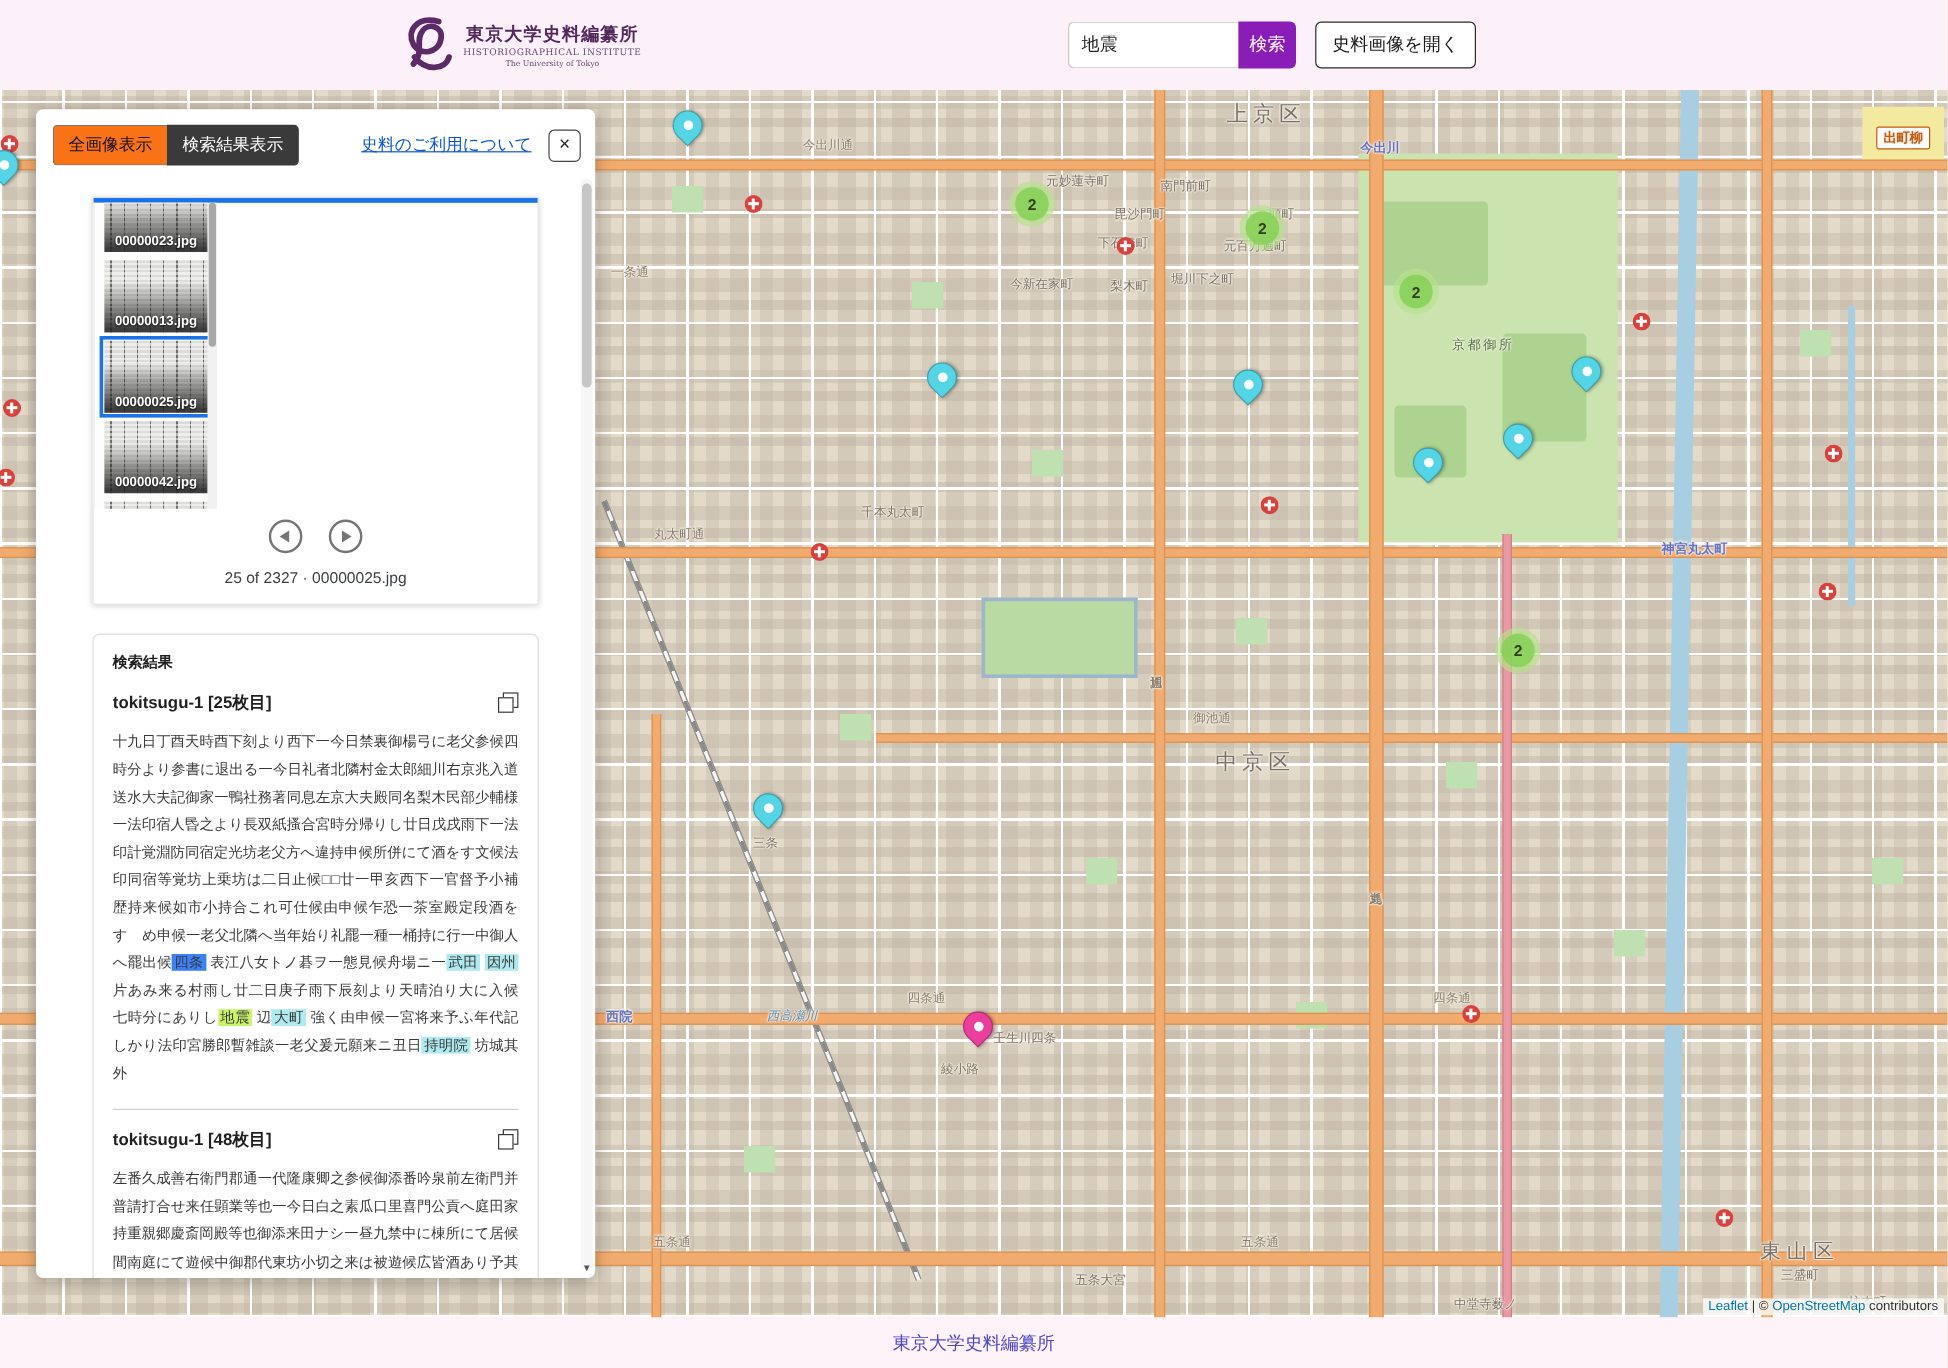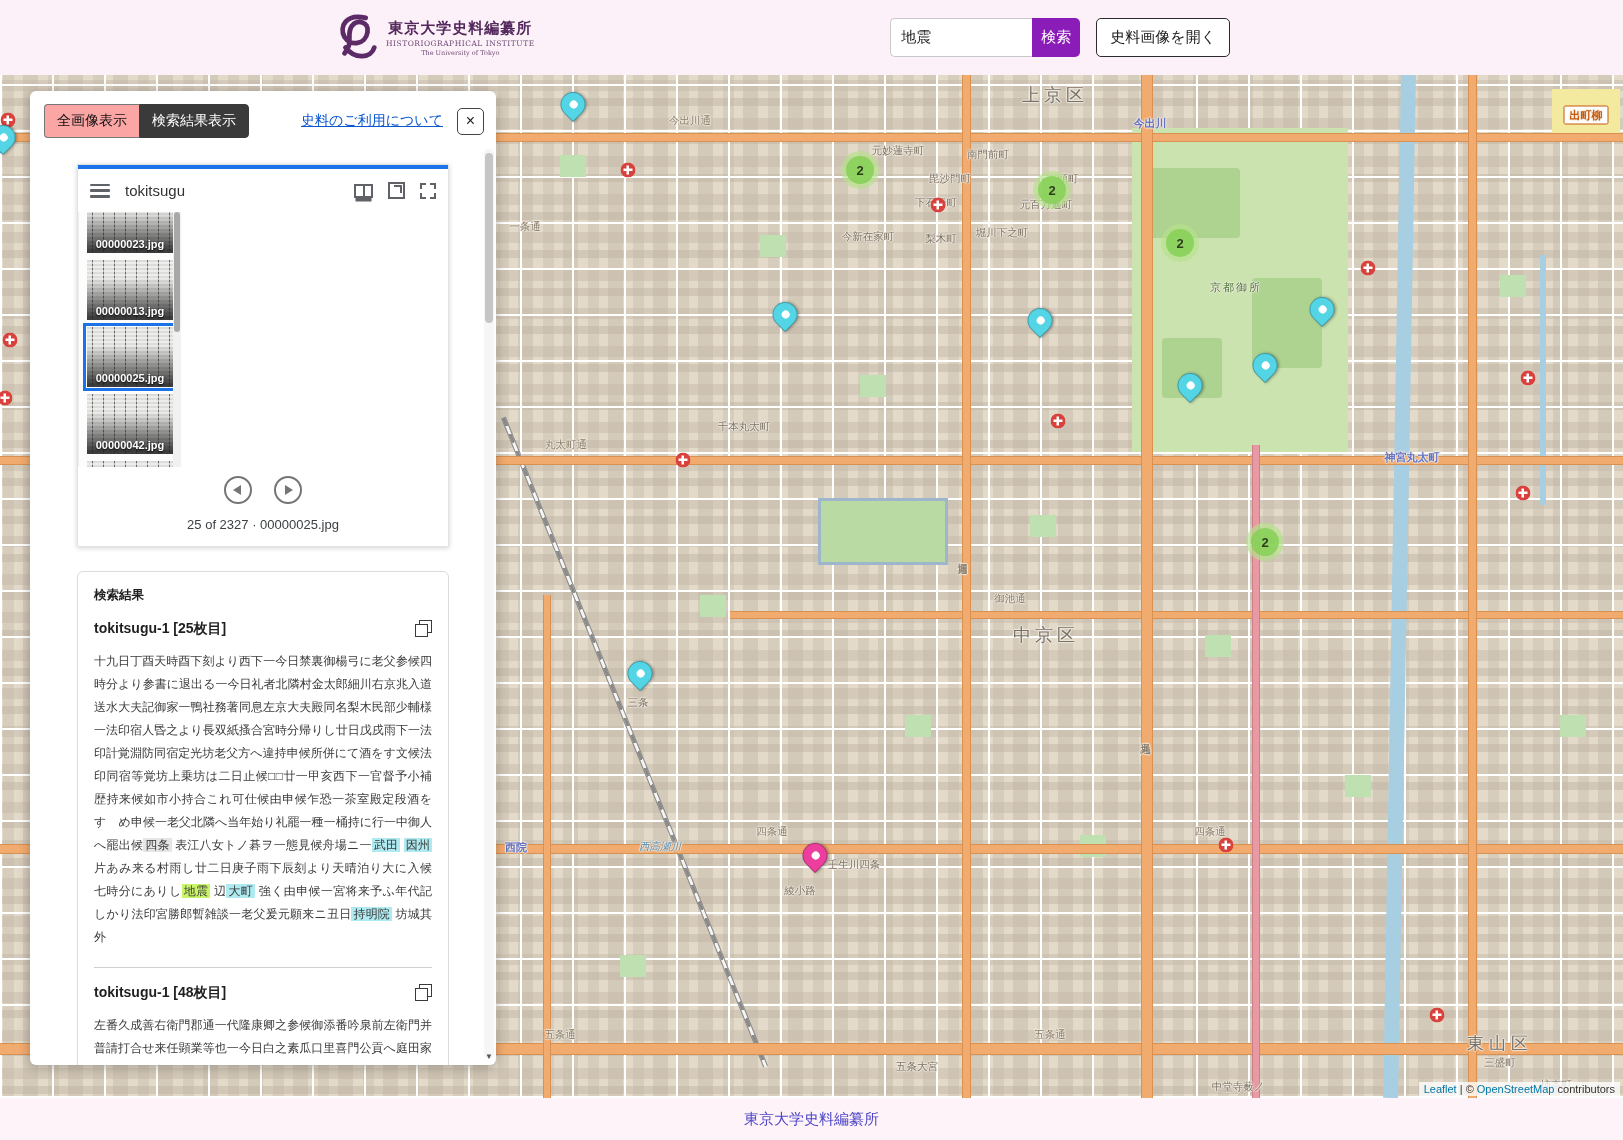--- a/index.html
+++ b/index.html
@@ -63,21 +63,21 @@
   .pin-cyan .pin-inner { background:#54d5e6; }
   .pin-magenta .pin-inner { background:#ec3f9d; }
 
   .attribution { position:absolute; right:3px; bottom:2px; background:rgba(255,255,255,.78); font-size:11px; color:#333; padding:1px 5px; z-index:8; }
   .attribution .lnk { color:#0078a8; text-decoration:none; cursor:pointer; }
 
   
   .panel { position:absolute; left:30px; top:16px; width:466px; height:974px; background:#fff; border-radius:6px;
     box-shadow:0 2px 12px rgba(0,0,0,.28); z-index:20; overflow:hidden; }
   .panel-top { display:flex; align-items:center; padding:13px 12px 0 14px; }
-  .tab { font-size:14px; padding:7px 12px; border:1px solid #777; background:#fca5a5; color:#111; cursor:pointer; font-family:inherit; }
+  .tab { font-size:14px; padding:7px 12px; border:1px solid #777; background:#f97316; color:#111; cursor:pointer; font-family:inherit; }
   .tab.first { border-radius:4px 0 0 4px; border-right:none; }
   .tab.last { border-radius:0 4px 4px 0; }
   .tab.active { background:#3a3a3a; border-color:#3a3a3a; color:#fff; }
   .usage-link { margin-left:auto; font-size:14px; color:#0b57d0; text-decoration:underline; cursor:pointer; }
   .close-btn { margin-left:14px; width:27px; height:27px; border:1.5px solid #444; border-radius:5px; background:#fff; display:flex; align-items:center; justify-content:center; font-size:16px; color:#222; cursor:pointer; }
 
   
   .viewer-card { margin:26px auto 0; width:372px; border:1px solid #e2e2e2; box-shadow:0 1px 5px rgba(0,0,0,.18); background:#fff; }
   .viewer-topbar { height:4px; background:#1a73e8; }
   .viewer-header { height:43px; display:flex; align-items:center; padding:0 12px; gap:15px; }
@@ -127,21 +127,21 @@
 
   
   .results-card { margin:24px auto 0; width:372px; border:1px solid #dcdcdc; border-radius:6px; background:#fff; padding:15px 16px 20px; }
   .results-heading { font-size:12.5px; font-weight:bold; color:#1f1f1f; margin-bottom:16px; }
   .result-title-row { display:flex; align-items:flex-start; }
   .result-title { font-size:14px; font-weight:bold; color:#1f1f1f; }
   .copy-ic { margin-left:auto; width:17px; height:17px; position:relative; cursor:pointer; }
   .copy-ic::before { content:""; position:absolute; right:0; top:0; width:11px; height:11px; border:1.7px solid #3a3a3a; }
   .copy-ic::after { content:""; position:absolute; left:0; bottom:0; width:11px; height:11px; border:1.7px solid #3a3a3a; background:#fff; }
   .result-body { margin-top:12px; font-size:12px; line-height:1.92; color:#3a3a3a; text-align:justify; }
-  .hl-pink { background:#e5e5e5; padding:0 2px; }
+  .hl-pink { background:#3b82f6; padding:0 2px; }
   .hl-cyan { background:#aeeaf0; padding:0 2px; }
   .hl-green { background:#c8f467; padding:0 2px; }
   .result-divider { border:none; border-top:1px solid #cfcfcf; margin:18px 0 16px; }
 
   .panel-scroll { position:absolute; right:2px; top:58px; bottom:6px; width:10px; }
   .panel-scroll .track { position:absolute; inset:0; background:#f6f6f6; border-radius:5px; }
   .panel-scroll .pthumb { position:absolute; top:4px; left:1px; width:8px; height:170px; background:#c6c6c6; border-radius:4px; }
   .panel-scroll .down-arrow { position:absolute; bottom:-2px; left:0; width:10px; text-align:center; font-size:8px; color:#555; }
 
   
@@ -314,32 +314,20 @@
       <button class="tab first">全画像表示</button>
       <button class="tab last active">検索結果表示</button>
       <span class="usage-link">史料のご利用について</span>
       <button class="close-btn">
         <span>×</span>
       </button>
     </div>
 
     <div class="viewer-card">
       <div class="viewer-topbar"></div>
-      <div class="viewer-header">
-        <div class="hamburger">
-            <span></span>
-            <span></span>
-            <span></span>
-          </div>
-        <span class="viewer-title">tokitsugu</span>
-        <span class="vh-spacer"></span>
-        <div class="ic-book"></div>
-        <div class="ic-box"></div>
-        <div class="ic-fs"></div>
-      </div>
       <div class="viewer-body">
         <div class="stage">
           <div class="scan"></div>
         </div>
         <div class="thumbs">
           <div class="thumb-list" id="thumb-list">
               <div class="thumb">
                 <div class="thumb-label">00000023.jpg</div>
               </div>
               <div class="thumb">

